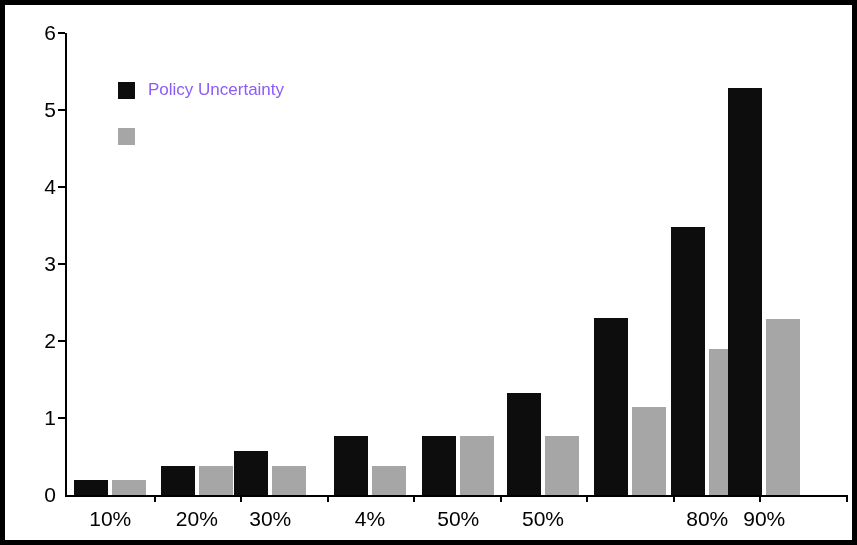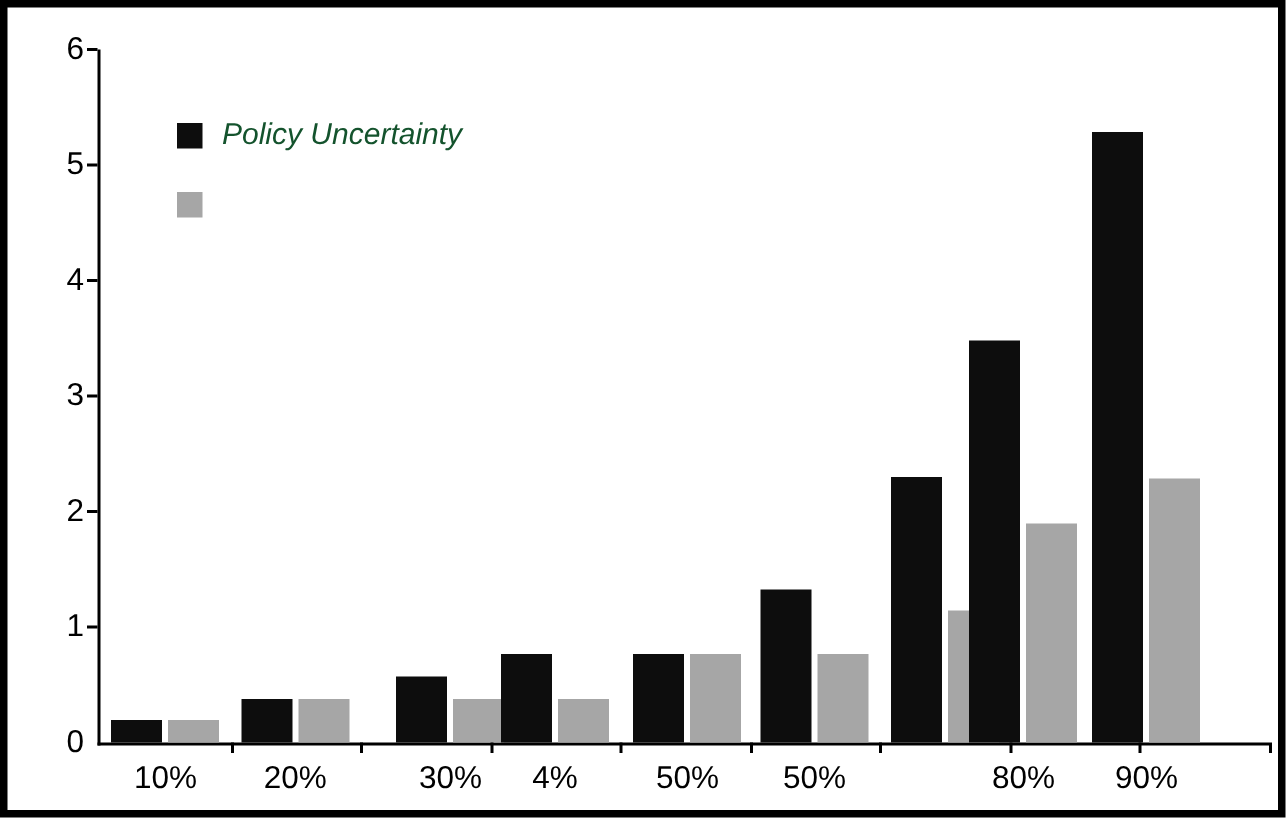--- a/index.html
+++ b/index.html
@@ -114,24 +114,23 @@
   }
   .legend-swatch {
     width: 17px;
     height: 17px;
     margin-right: 13px;
     flex: 0 0 auto;
   }
   .legend-swatch.series-0 { background: #0d0d0d; }
   .legend-swatch.series-1 { background: #a6a6a6; }
   .legend-text {
-    font-size: 20px;
-    color: #14532d;
+    font-size: 17px;
+    color: #8b5cf6;
     white-space: nowrap;
-    font-style: italic;
   }
 </style>
 </head>
 <body>
 
 <div id="chart-frame">
 
   <div id="plot-area">
     <div id="y-axis-line"></div>
     <div id="x-axis-line"></div>
@@ -156,21 +155,21 @@
           <div class="bar series-1" title="Policy Clarity 10%: 0.19" style="left: 45.2778px; width: 34px; height: 14.63px;"></div>
           <span class="x-label">10%</span>
         </div>
         <span class="x-tick-mark" style="left: 86.5556px;"></span>
         <div class="group" style="left: 86.5556px; width: 86.5556px;">
           <div class="bar series-0" title="Policy Uncertainty 20%: 0.38" style="left: 7.27778px; width: 34px; height: 29.26px;"></div>
           <div class="bar series-1" title="Policy Clarity 20%: 0.38" style="left: 45.2778px; width: 34px; height: 29.26px;"></div>
           <span class="x-label">20%</span>
         </div>
         <span class="x-tick-mark" style="left: 173.111px;"></span>
-        <div class="group" style="left: 190px; width: 86.5556px;">
+        <div class="group" style="left: 160px; width: 86.5556px;">
           <div class="bar series-0" title="Policy Uncertainty 30%: 0.57" style="left: 7.27778px; width: 34px; height: 43.89px;"></div>
           <div class="bar series-1" title="Policy Clarity 30%: 0.38" style="left: 45.2778px; width: 34px; height: 29.26px;"></div>
           <span class="x-label">30%</span>
         </div>
         <span class="x-tick-mark" style="left: 259.667px;"></span>
         <div class="group" style="left: 259.667px; width: 86.5556px;">
           <div class="bar series-0" title="Policy Uncertainty 40%: 0.76" style="left: 7.27778px; width: 34px; height: 58.52px;"></div>
           <div class="bar series-1" title="Policy Clarity 40%: 0.38" style="left: 45.2778px; width: 34px; height: 29.26px;"></div>
           <span class="x-label">4%</span>
         </div>
@@ -185,21 +184,21 @@
           <div class="bar series-0" title="Policy Uncertainty 60%: 1.33" style="left: 7.27778px; width: 34px; height: 102.41px;"></div>
           <div class="bar series-1" title="Policy Clarity 60%: 0.77" style="left: 45.2778px; width: 34px; height: 59.29px;"></div>
           <span class="x-label">50%</span>
         </div>
         <span class="x-tick-mark" style="left: 519.333px;"></span>
         <div class="group" style="left: 519.333px; width: 86.5556px;">
           <div class="bar series-0" title="Policy Uncertainty 70%: 2.3" style="left: 7.27778px; width: 34px; height: 177.1px;"></div>
           <div class="bar series-1" title="Policy Clarity 70%: 1.14" style="left: 45.2778px; width: 34px; height: 87.78px;"></div>
         </div>
         <span class="x-tick-mark" style="left: 605.889px;"></span>
-        <div class="group" style="left: 572px; width: 86.5556px;">
+        <div class="group" style="left: 597px; width: 86.5556px;">
           <div class="bar series-0" title="Policy Uncertainty 80%: 3.48" style="left: 7.27778px; width: 34px; height: 267.96px;"></div>
           <div class="bar series-1" title="Policy Clarity 80%: 1.89" style="left: 45.2778px; width: 34px; height: 145.53px;"></div>
           <span class="x-label">80%</span>
         </div>
         <span class="x-tick-mark" style="left: 692.444px;"></span>
         <div class="group" style="left: 654px; width: 86.5556px;">
           <div class="bar series-0" title="Policy Uncertainty 90%: 5.29" style="left: 7.27778px; width: 34px; height: 407.33px;"></div>
           <div class="bar series-1" title="Policy Clarity 90%: 2.29" style="left: 45.2778px; width: 34px; height: 176.33px;"></div>
           <span class="x-label">90%</span>
         </div>

